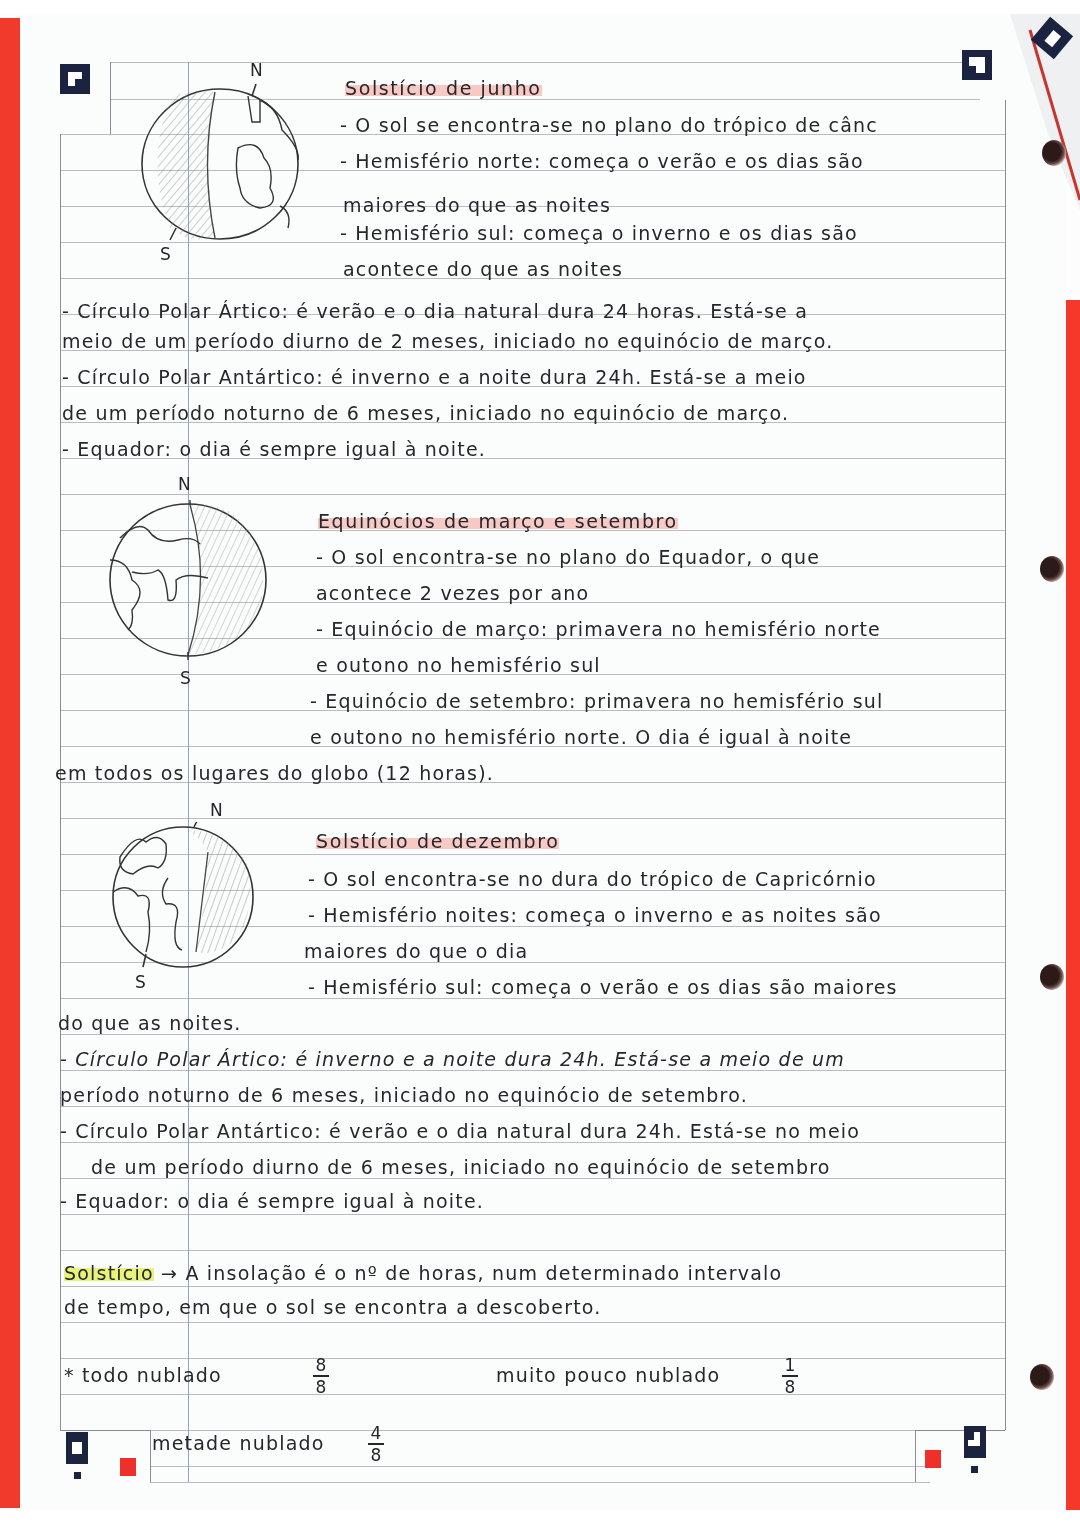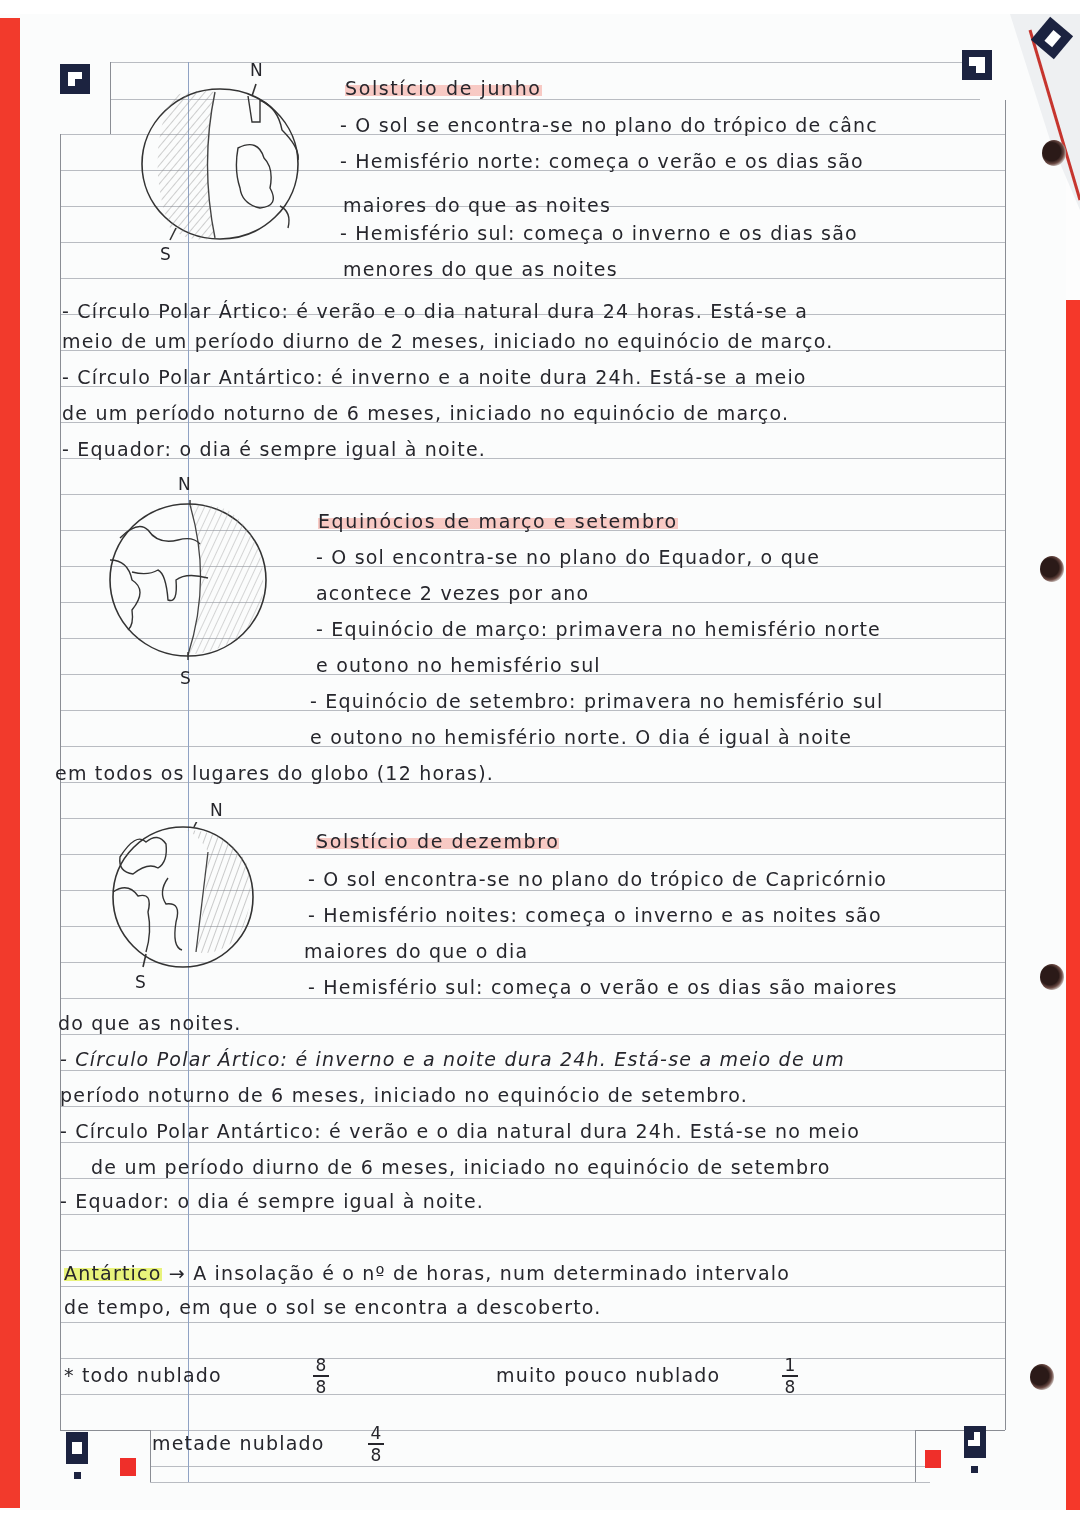--- a/index.html
+++ b/index.html
@@ -177,21 +177,21 @@
     <line x1="46" y1="150" x2="40" y2="162" stroke="#333" stroke-width="1.6"></line>
   </svg>
   <div class="pole-label" style="left:250px;top:60px;">N</div>
   <div class="pole-label" style="left:160px;top:244px;">S</div>
 
   <div class="hw title hl" style="left:345px;top:77px;">Solstício de junho</div>
   <div class="hw" style="left:340px;top:114px;">- O sol se encontra-se no plano do trópico de cânc</div>
   <div class="hw" style="left:340px;top:150px;">- Hemisfério norte: começa o verão e os dias são</div>
   <div class="hw" style="left:343px;top:186px;margin-top:8px;">maiores do que as noites</div>
   <div class="hw" style="left:340px;top:222px;">- Hemisfério sul: começa o inverno e os dias são</div>
-  <div class="hw" style="left:343px;top:258px;">menores do que as noites</div>
+  <div class="hw" style="left:343px;top:258px;">acontece do que as noites</div>
 
   <div class="hw" style="left:62px;top:300px;">- Círculo Polar Ártico: é verão e o dia natural dura 24 horas. Está-se a</div>
   <div class="hw" style="left:62px;top:330px;">meio de um período diurno de 2 meses, iniciado no equinócio de março.</div>
   <div class="hw" style="left:62px;top:366px;">- Círculo Polar Antártico: é inverno e a noite dura 24h. Está-se a meio</div>
   <div class="hw" style="left:62px;top:402px;">de um período noturno de 6 meses, iniciado no equinócio de março.</div>
   <div class="hw" style="left:62px;top:438px;">- Equador: o dia é sempre igual à noite.</div>
 </section>
 
 <section>
   <svg class="globe" style="left:108px;top:500px;" width="170" height="160" viewBox="0 0 170 160">
@@ -235,36 +235,36 @@
     <path d="M12,35 Q10,50 25,52 Q40,40 50,46 Q60,40 58,22 Q50,10 38,20 Q28,10 12,35 Z" fill="none" stroke="#333" stroke-width="1.4"></path>
     <path d="M60,56 Q50,70 58,82 Q74,80 68,100 Q64,125 74,128" fill="none" stroke="#333" stroke-width="1.4"></path>
     <path d="M5,70 Q20,60 30,74 Q45,70 40,90 Q44,110 38,130" fill="none" stroke="#333" stroke-width="1.4"></path>
     <line x1="86" y1="5" x2="90" y2="-3" stroke="#333" stroke-width="1.6"></line>
     <line x1="38" y1="132" x2="35" y2="145" stroke="#333" stroke-width="1.6"></line>
   </svg>
   <div class="pole-label" style="left:210px;top:800px;">N</div>
   <div class="pole-label" style="left:135px;top:972px;">S</div>
 
   <div class="hw title hl" style="left:316px;top:830px;">Solstício de dezembro</div>
-  <div class="hw" style="left:308px;top:868px;">- O sol encontra-se no plano do trópico de Capricórnio</div>
+  <div class="hw" style="left:308px;top:868px;">- O sol encontra-se no dura do trópico de Capricórnio</div>
   <div class="hw" style="left:308px;top:904px;">- Hemisfério noites: começa o inverno e as noites são</div>
   <div class="hw" style="left:304px;top:940px;">maiores do que o dia</div>
   <div class="hw" style="left:308px;top:976px;">- Hemisfério sul: começa o verão e os dias são maiores</div>
   <div class="hw" style="left:58px;top:1012px;">do que as noites.</div>
 
   <div class="hw" style="left:60px;top:1048px;font-style:italic;">- Círculo Polar Ártico: é inverno e a noite dura 24h. Está-se a meio de um</div>
   <div class="hw" style="left:60px;top:1084px;">período noturno de 6 meses, iniciado no equinócio de setembro.</div>
   <div class="hw" style="left:60px;top:1120px;">- Círculo Polar Antártico: é verão e o dia natural dura 24h. Está-se no meio</div>
   <div class="hw" style="left:56px;top:1156px;margin-left:35px;">de um período diurno de 6 meses, iniciado no equinócio de setembro</div>
   <div class="hw" style="left:60px;top:1190px;">- Equador: o dia é sempre igual à noite.</div>
 </section>
 
 <section>
   <div class="hw" style="left:64px;top:1262px;">
-    <span class="hl-yellow">Antártico</span>
+    <span class="hl-yellow">Solstício</span>
     <span>→</span>
     <span>A insolação é o nº de horas, num determinado intervalo</span>
   </div>
   <div class="hw" style="left:64px;top:1296px;">de tempo, em que o sol se encontra a descoberto.</div>
 
   <div class="hw" style="left:64px;top:1364px;">* todo nublado</div>
   <div class="frac" style="left:313px;top:1356px;">
     <span>8</span>
     <span class="bar"></span>
     <span>8</span>

